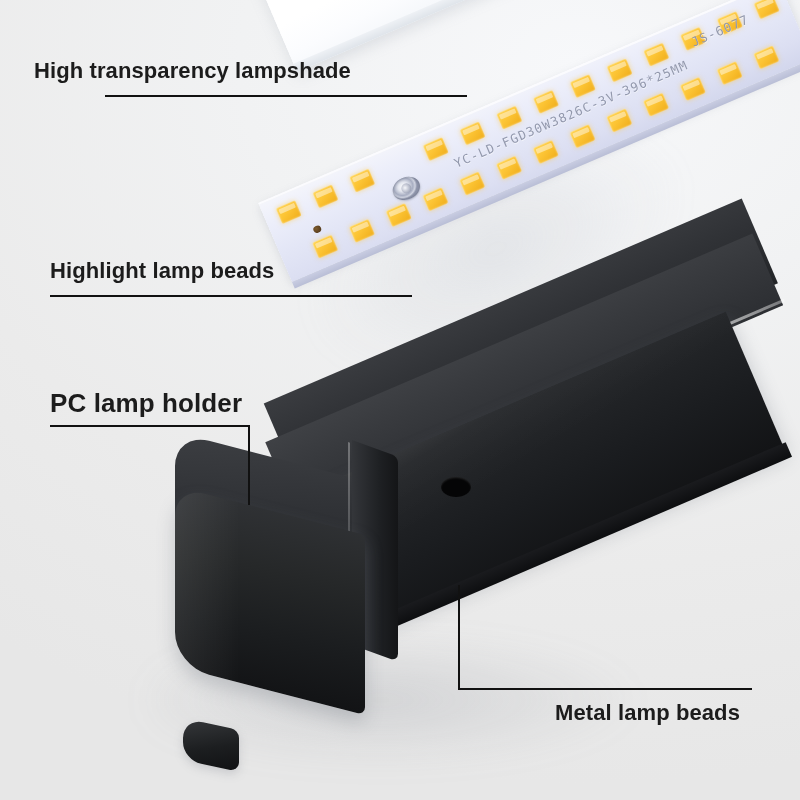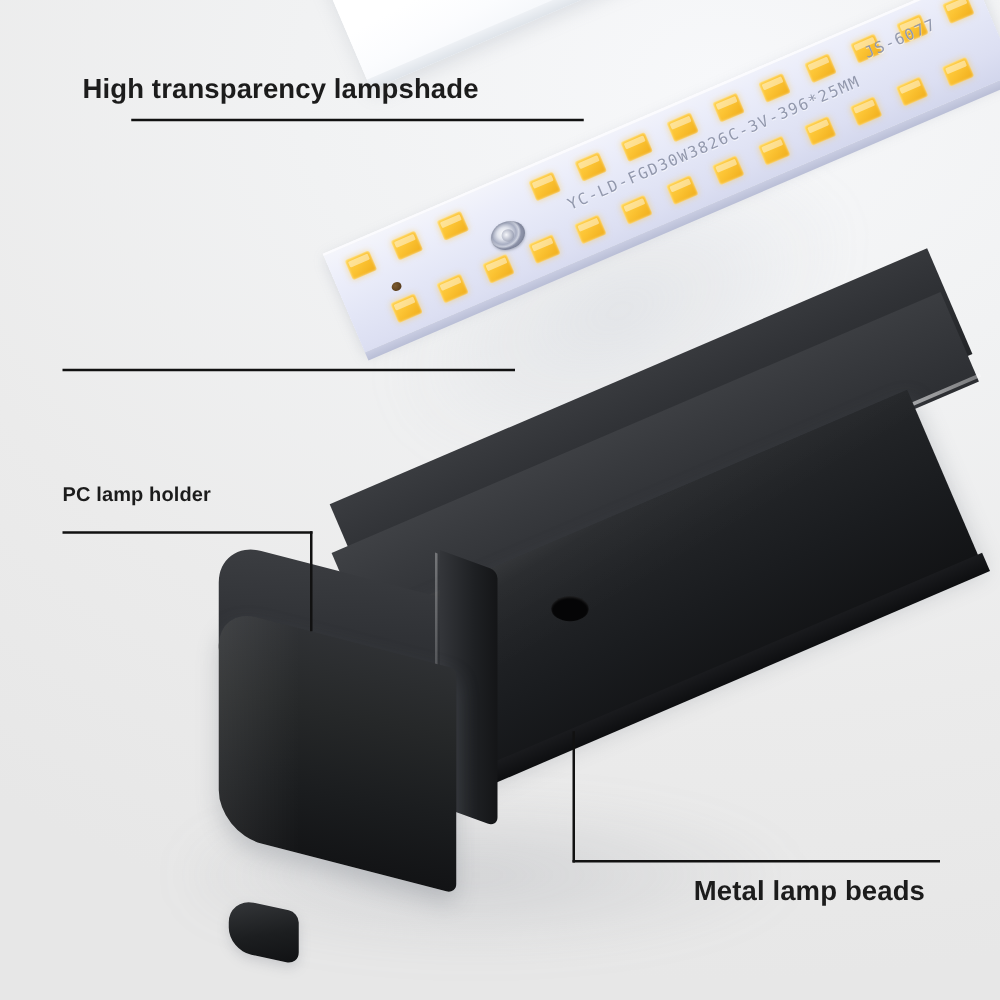--- a/index.html
+++ b/index.html
@@ -243,26 +243,27 @@
     <div class="b-rail"></div>
   </div>
   <div class="b-hole"></div>
 
   <div class="cap-top" style="top:432px;"></div>
   <div class="cap-side" style="top:440px;"></div>
   <div class="cap-edge" style="top:442px;"></div>
   <div class="cap-face" style="top:486px;"></div>
   <div class="cap-tab"></div>
 
-  <div class="label" style="left:66px;top:58px;font-size:22px;">High transparency lampshade</div>
+  <div class="label" style="left:34px;top:58px;font-size:22px;">High transparency lampshade</div>
   <div class="rule h" style="left:105px;top:95px;width:362px;"></div>
 
+  <div class="label" style="left:50px;top:258px;font-size:22px;">Highlight lamp beads</div>
   <div class="rule h" style="left:50px;top:295px;width:362px;"></div>
 
-  <div class="label" style="left:50px;top:388px;font-size:16px;">PC lamp holder</div>
+  <div class="label" style="left:50px;top:388px;font-size:26px;">PC lamp holder</div>
   <div class="rule h" style="left:50px;top:425px;width:200px;"></div>
   <div class="rule v" style="left:248px;top:425px;height:80px;"></div>
 
   <div class="rule v" style="left:458px;top:585px;height:105px;"></div>
   <div class="rule h" style="left:458px;top:688px;width:294px;"></div>
   <div class="label" style="left:555px;top:700px;font-size:22px;">Metal lamp beads</div>
 
 </div>
 
 </body></html>

